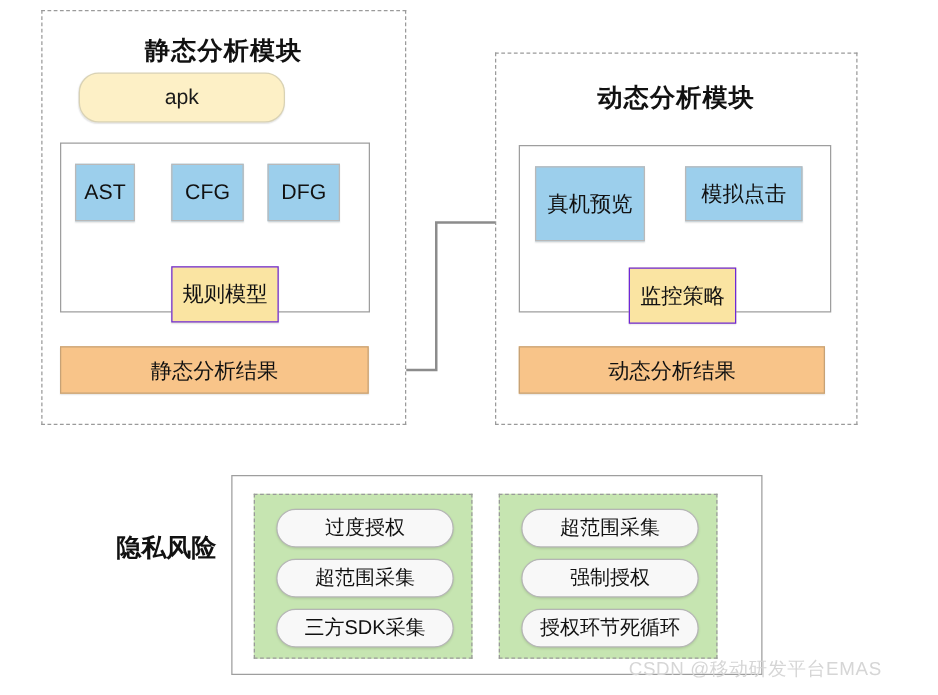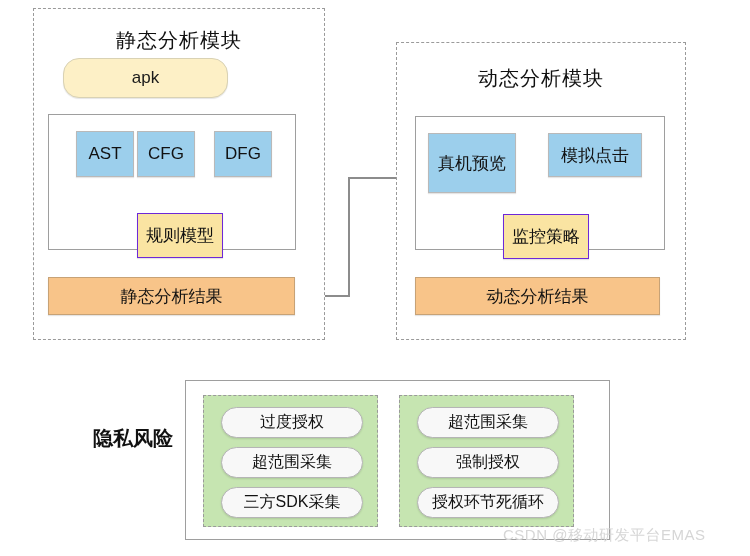--- a/index.html
+++ b/index.html
@@ -15,21 +15,21 @@
     position:absolute;
     border:1.5px dashed #9a9a9a;
     background:#ffffff;
     box-sizing:border-box;
   }
   #module-static{left:33px;top:8px;width:292px;height:332px;}
   #module-dynamic{left:396px;top:42px;width:290px;height:298px;}
 
   .module-title{
     position:absolute;left:0;right:0;text-align:center;
-    font-size:20px;font-weight:400;letter-spacing:1px;color:#111;
+    font-size:20px;font-weight:700;letter-spacing:1px;color:#111;
   }
   #module-static .module-title{top:18px;}
   #module-dynamic .module-title{top:22px;}
 
   
   .pill{
     position:absolute;
     background:#fdf0c6;border:1px solid #d9d2b4;border-radius:16px;
     display:flex;align-items:center;justify-content:center;
     font-size:17px;color:#1a1a1a;
@@ -46,21 +46,21 @@
   #static-inner{left:48px;top:114px;width:248px;height:136px;}
   #dynamic-inner{left:415px;top:116px;width:250px;height:134px;}
 
   
   .tile-blue{
     position:absolute;background:#9ccfec;border:1px solid #b9b9b9;
     display:flex;align-items:center;justify-content:center;
     font-size:17px;color:#111;box-sizing:border-box;
     box-shadow:0 1px 1px rgba(0,0,0,.10);
   }
-  #tile-ast{left:76px;top:131px;width:58px;height:46px;text-align:right;}
+  #tile-ast{left:60px;top:131px;width:48px;height:46px;text-align:right;}
   #tile-cfg{left:137px;top:131px;width:58px;height:46px;}
   #tile-dfg{left:214px;top:131px;width:58px;height:46px;}
   #tile-preview{left:428px;top:133px;width:88px;height:60px;}
   #tile-click{left:548px;top:133px;width:94px;height:44px;}
 
   
   .tile-yellow{
     position:absolute;background:#fae4a2;border:1px solid #6d28d9;
     display:flex;align-items:center;justify-content:center;
     font-size:17px;color:#111;box-sizing:border-box;

